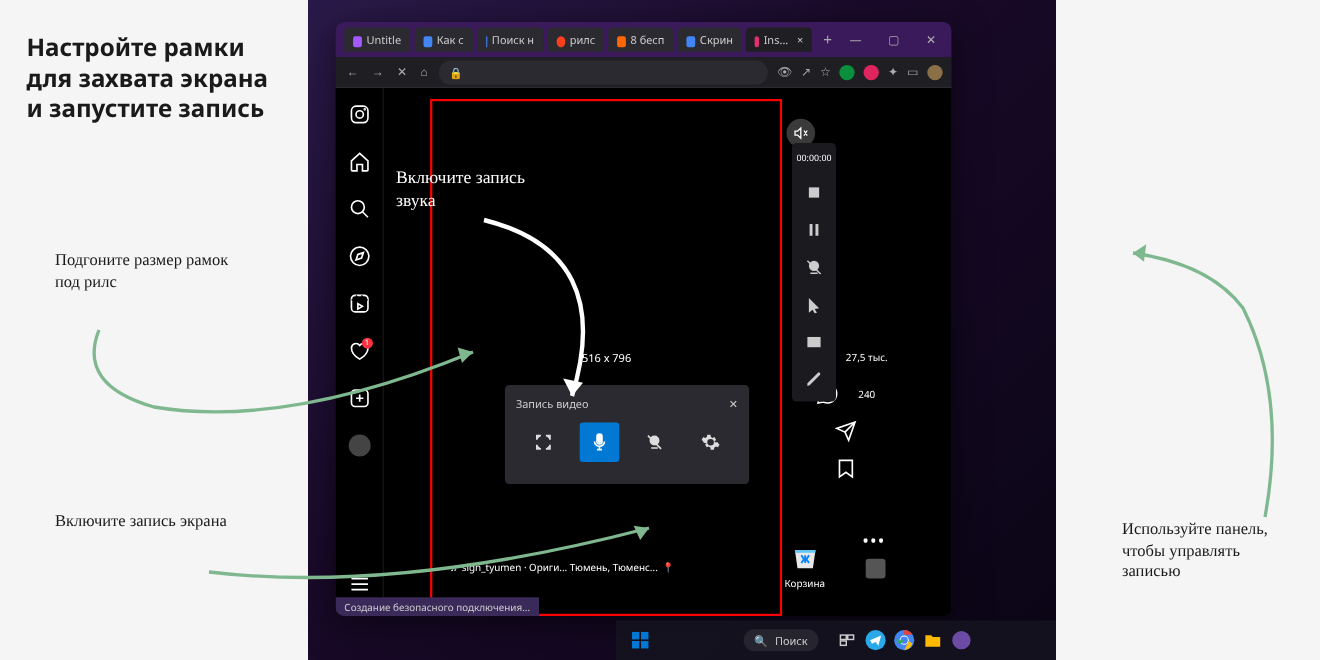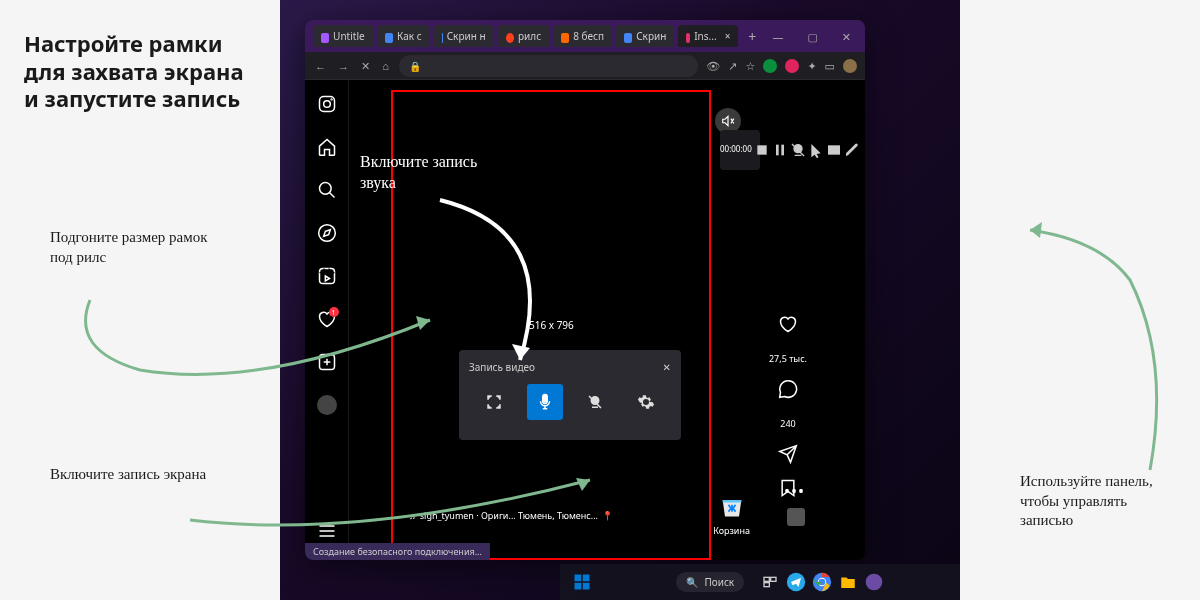--- a/index.html
+++ b/index.html
@@ -22,39 +22,39 @@
 .ig-sidebar{width:44px;background:#000;display:flex;flex-direction:column;align-items:center;padding-top:14px;gap:18px;border-right:1px solid #1a1a1a}
 .ig-sidebar svg{width:20px;height:20px;fill:none;stroke:#fff;stroke-width:1.8}
 .ig-item{cursor:pointer;position:relative}
 .badge{position:absolute;top:-2px;right:-2px;width:10px;height:10px;background:#ff3040;border-radius:50%;font-size:7px;color:#fff;display:flex;align-items:center;justify-content:center}
 .ig-main{flex:1;position:relative;background:#000}
 .capture-frame{position:absolute;left:42px;top:10px;width:320px;height:470px;border:2px solid #ff0000;pointer-events:none}
 .mute-icon{position:absolute;right:124px;top:28px;width:26px;height:26px;background:#3a3a3a;border-radius:50%;display:flex;align-items:center;justify-content:center}
 .mute-icon svg{width:14px;height:14px;fill:#fff}
 .size-label{position:absolute;left:180px;top:238px;color:#fff;font-size:10px}
 .ig-right{position:absolute;right:58px;top:234px;display:flex;flex-direction:column;align-items:center;gap:14px;color:#fff;font-size:9px}
-.ig-action{display:flex;flex-direction:column;align-items:center;gap:18px;cursor:pointer}
+.ig-action{display:flex;flex-direction:row;align-items:center;gap:18px;cursor:pointer}
 .ig-action svg{width:20px;height:20px;fill:none;stroke:#fff;stroke-width:1.8}
 .record-panel{position:absolute;left:110px;top:270px;width:222px;background:#2a2a30;border-radius:4px;padding:10px}
 .record-header{display:flex;justify-content:space-between;align-items:center;color:#ccc;font-size:10px;margin-bottom:10px}
 .record-close{cursor:pointer}
 .record-tools{display:flex;justify-content:space-around;align-items:center;margin-bottom:10px}
 .record-tool{width:36px;height:36px;display:flex;align-items:center;justify-content:center;cursor:pointer;border-radius:3px}
 .record-tool.active{background:#0078d4}
 .record-tool svg{width:18px;height:18px;fill:#ddd}
 .record-btn{width:100%;background:#e0245e;color:#fff;border:none;padding:8px;border-radius:3px;font-size:11px;cursor:pointer}
 .ig-post-info{position:absolute;left:60px;bottom:58px;color:#fff;font-size:10px;display:flex;align-items:center;gap:8px}
 .avatar{width:20px;height:20px;background:#444;border-radius:50%}
 .subscribe{margin-left:0}
 .dots{position:absolute;right:60px;bottom:58px;color:#fff;cursor:pointer;letter-spacing:1px}
 .ig-audio{position:absolute;left:60px;bottom:38px;color:#fff;font-size:9px;display:flex;align-items:center;gap:4px}
 .audio-thumb{position:absolute;right:60px;bottom:34px;width:18px;height:18px;background:#555;border-radius:3px}
 .status-bar{position:absolute;bottom:0;left:0;background:#3a2a5a;color:#ccc;font-size:9px;padding:2px 8px}
 
-.control-panel{position:absolute;right:200px;top:130px;width:40px;background:#1a1a1f;border-radius:4px;padding:4px 0;display:flex;flex-direction:row;align-items:center;gap:2px}
+.control-panel{position:absolute;right:200px;top:130px;width:40px;background:#1a1a1f;border-radius:4px;padding:4px 0;display:flex;flex-direction:column;align-items:center;gap:2px}
 .timer{color:#fff;font-size:8px;padding:4px 0 8px}
 .panel-btn{width:32px;height:32px;display:flex;align-items:center;justify-content:center;cursor:pointer}
 .panel-btn svg{width:16px;height:16px;fill:#ccc}
 
 .trash{position:absolute;right:210px;top:490px;text-align:center;color:#fff;font-size:9px;cursor:pointer}
 .trash-icon{width:32px;height:32px;margin:0 auto 2px;display:flex;align-items:center;justify-content:center}
 
 .taskbar{position:absolute;left:280px;bottom:0;width:680px;height:36px;background:rgba(20,20,30,0.85);display:flex;align-items:center;padding:0 10px;gap:6px}
 .task-search{display:flex;align-items:center;gap:6px;background:rgba(50,50,60,0.6);border-radius:14px;padding:3px 10px;color:#ccc;font-size:10px;cursor:pointer;margin-left:76px}
 .task-center{display:flex;gap:2px;margin-left:8px}
@@ -80,21 +80,21 @@
       <div class="tab">
           <span class="tab-icon" style="background:#a259ff;border-radius:2px"></span>
           <span>Untitle</span>
         </div>
       <div class="tab">
           <span class="tab-icon" style="background:#4285f4;border-radius:2px"></span>
           <span>Как с</span>
         </div>
       <div class="tab">
           <span class="tab-icon" style="background:#4285f4;border-radius:2px"></span>
-          <span>Скрин н</span>
+          <span>Поиск н</span>
         </div>
       <div class="tab">
           <span class="tab-icon" style="background:#fc3f1d;border-radius:50%"></span>
           <span>рилс</span>
         </div>
       <div class="tab">
           <span class="tab-icon" style="background:#ff6600;border-radius:2px"></span>
           <span>8 бесп</span>
         </div>
       <div class="tab">

